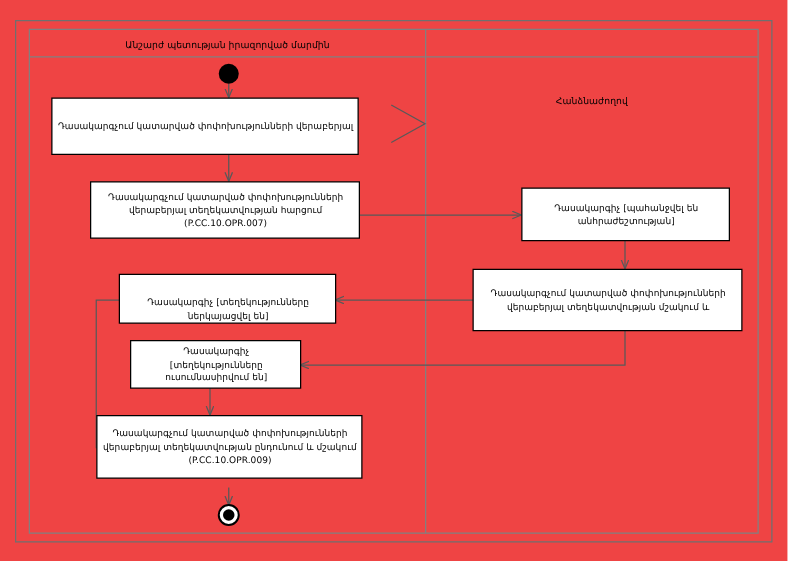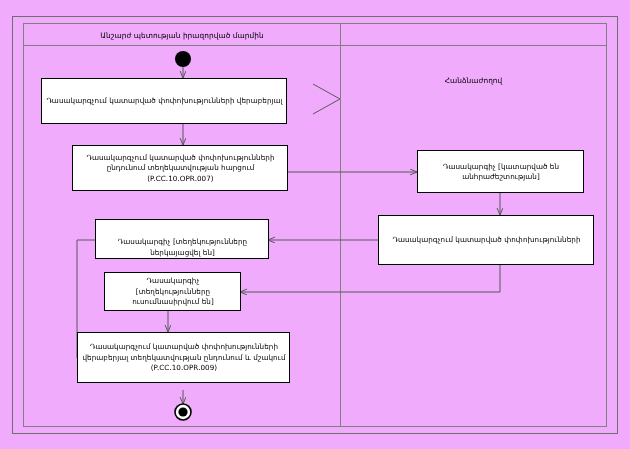--- a/index.html
+++ b/index.html
@@ -8,21 +8,21 @@
     padding: 0;
     background: #ffffff;
   }
   body {
     font-family: "DejaVu Sans", "Liberation Sans", sans-serif;
   }
   #canvas {
     position: relative;
     width: 630px;
     height: 449px;
-    background: #f0abfc;
+    background: #ef4444;
     overflow: hidden;
   }
   #diagram-svg {
     position: absolute;
     left: 0;
     top: 0;
   }
   .node-text {
     position: absolute;
     box-sizing: border-box;
@@ -120,31 +120,32 @@
 
   <div class="lane-title" style="left:24px; top:25px; width:316px; height:20px;">Անշարժ պետության իրազորված մարմին</div>
   <div class="lane-title" style="left:341px; top:25px; width:265px; height:20px;margin-top:45px;">Հանձնաժողով</div>
 
   <div class="node-text" style="left:42px; top:79px; width:245px; height:45px;">
     <span>Դասակարգչում կատարված փոփոխությունների վերաբերյալ</span>
   </div>
 
   <div class="node-text" style="left:73px; top:146px; width:215px; height:45px;">
     <span>Դասակարգչում կատարված փոփոխությունների</span>
-    <span>ընդունում տեղեկատվության հարցում</span>
+    <span>վերաբերյալ տեղեկատվության հարցում</span>
     <span class="code-line">(P.CC.10.OPR.007)</span>
   </div>
 
   <div class="node-text" style="left:418px; top:151px; width:166px; height:42px;">
-    <span>Դասակարգիչ [կատարված են</span>
+    <span>Դասակարգիչ [պահանջվել են</span>
     <span>անհրաժեշտության]</span>
   </div>
 
   <div class="node-text" style="left:379px; top:216px; width:215px; height:49px;">
     <span>Դասակարգչում կատարված փոփոխությունների</span>
+    <span>վերաբերյալ տեղեկատվության մշակում և</span>
   </div>
 
   <div class="node-text" style="left:96px; top:220px; width:173px; height:39px;justify-content:flex-end;">
     <span>Դասակարգիչ [տեղեկությունները</span>
     <span>ներկայացվել են]</span>
   </div>
 
   <div class="node-text" style="left:105px; top:273px; width:136px; height:38px;">
     <span>Դասակարգիչ</span>
     <span>[տեղեկությունները</span>

